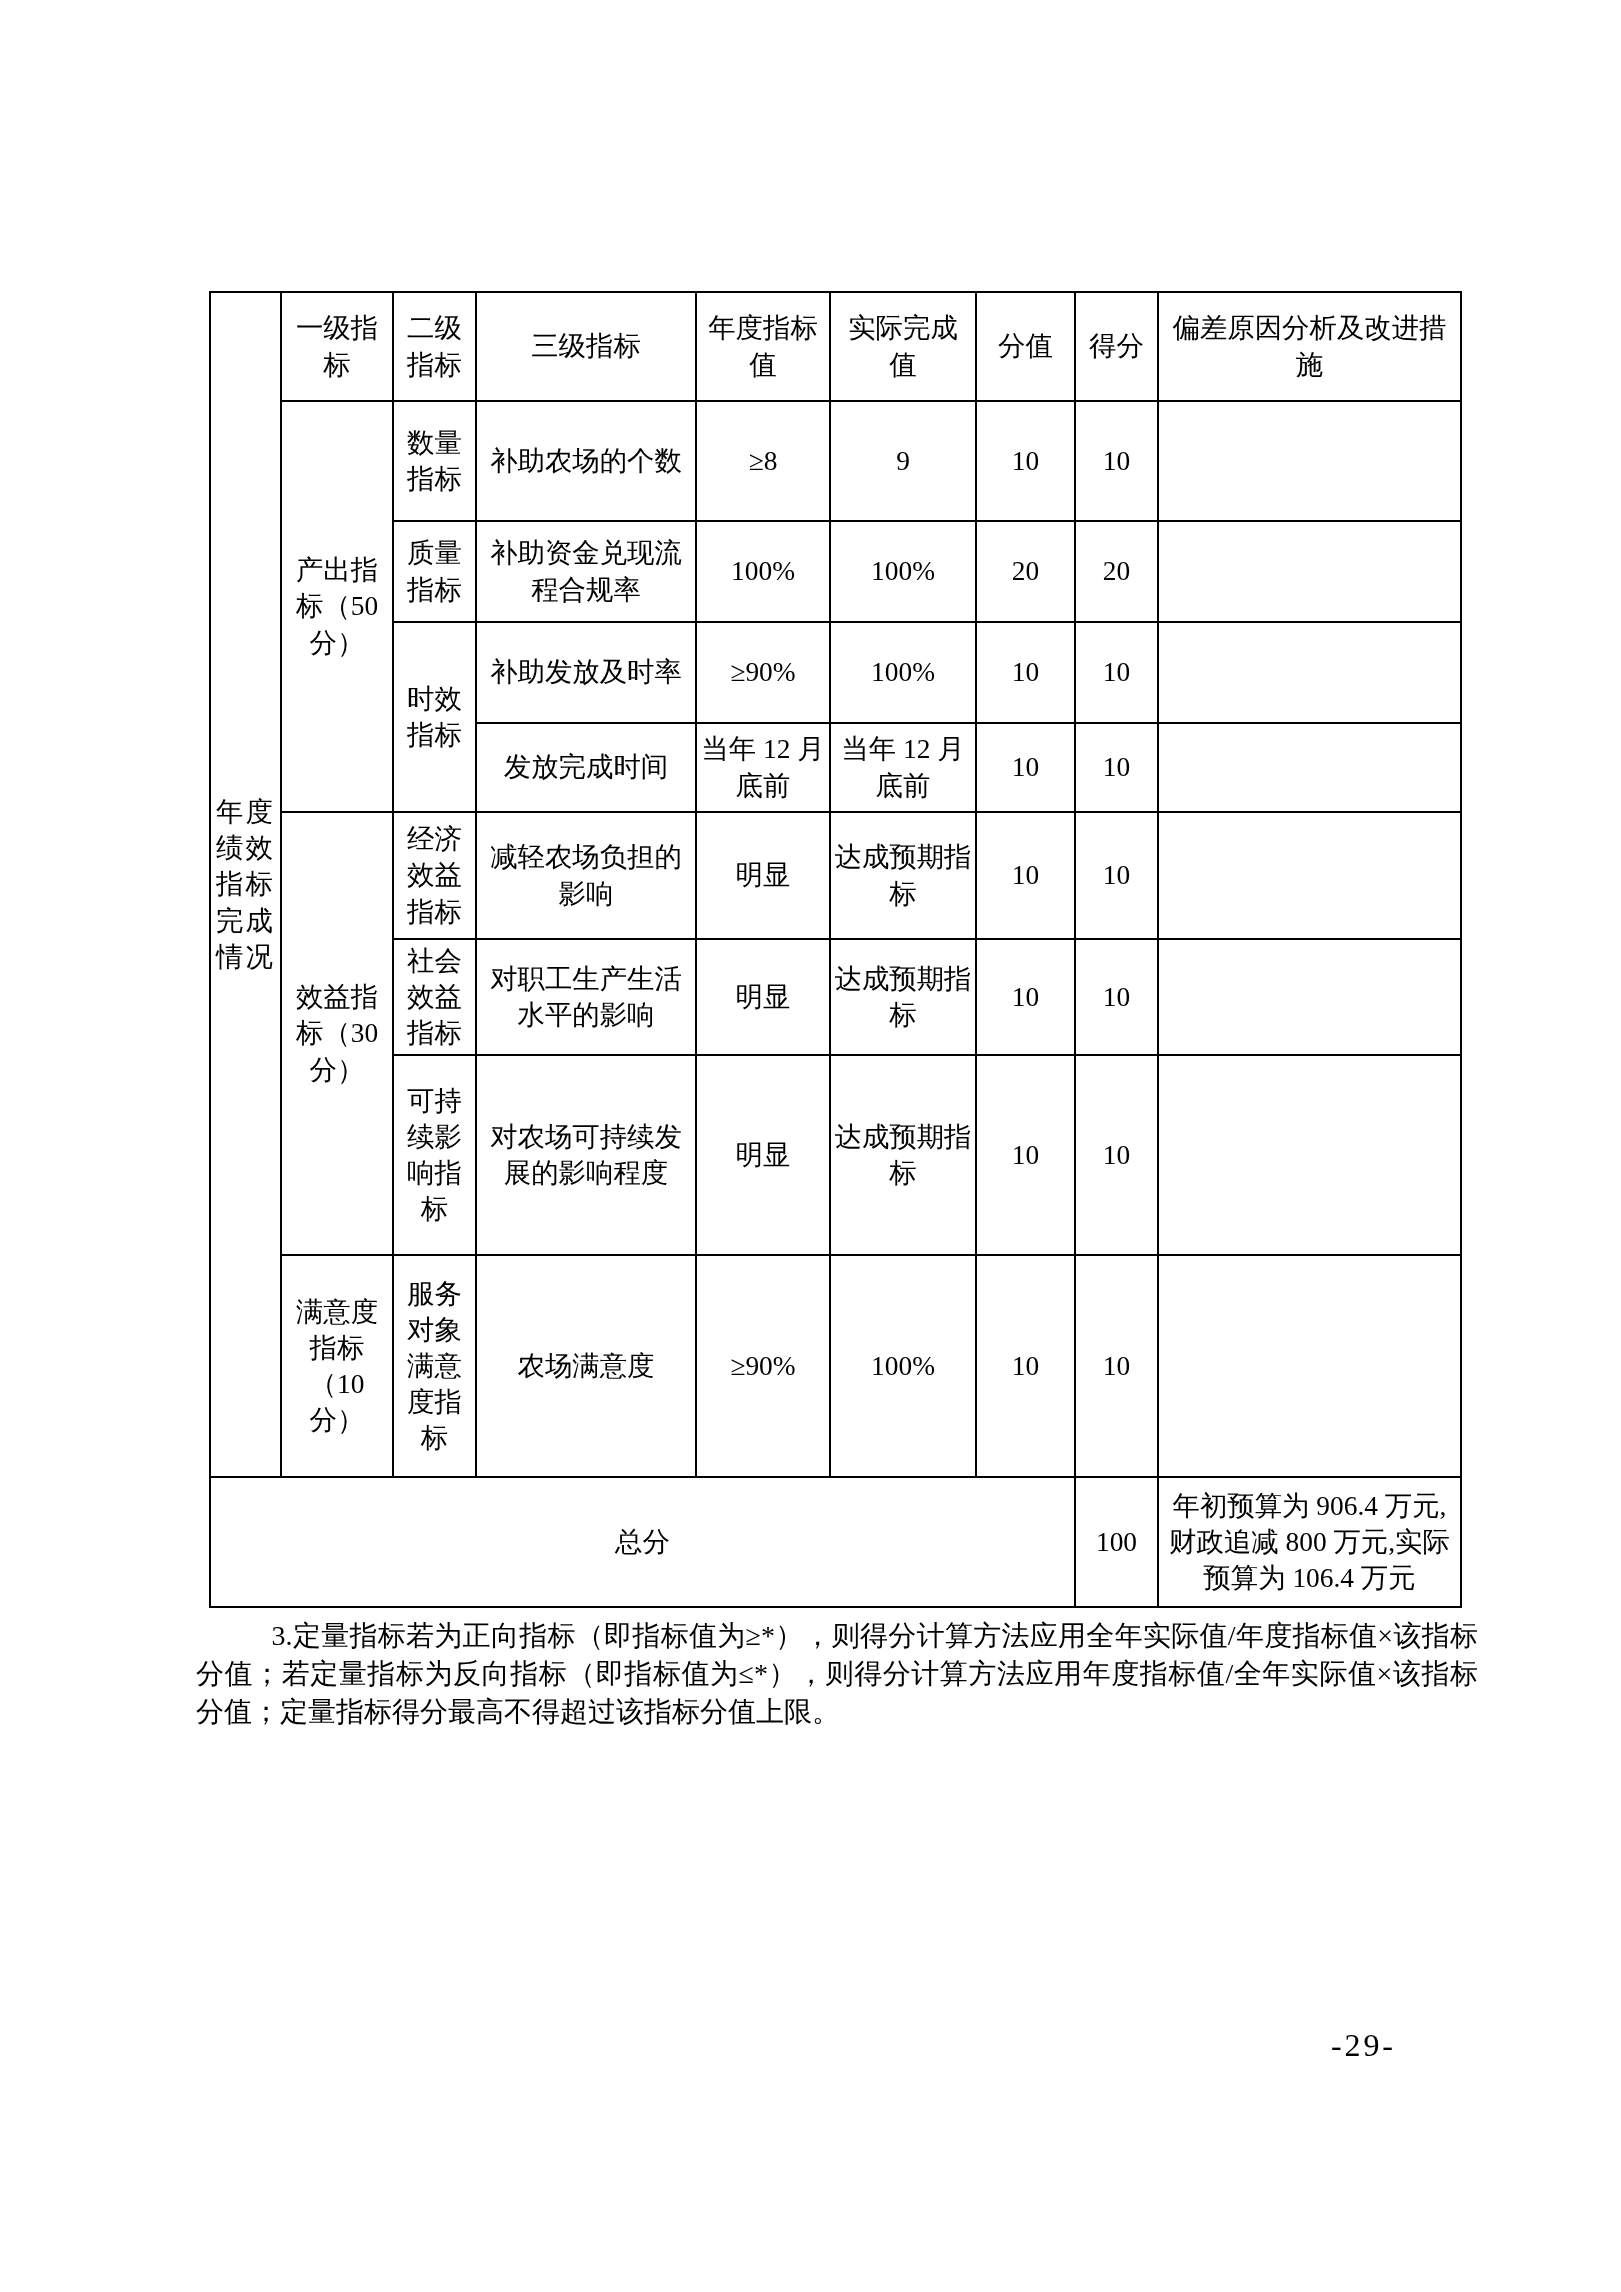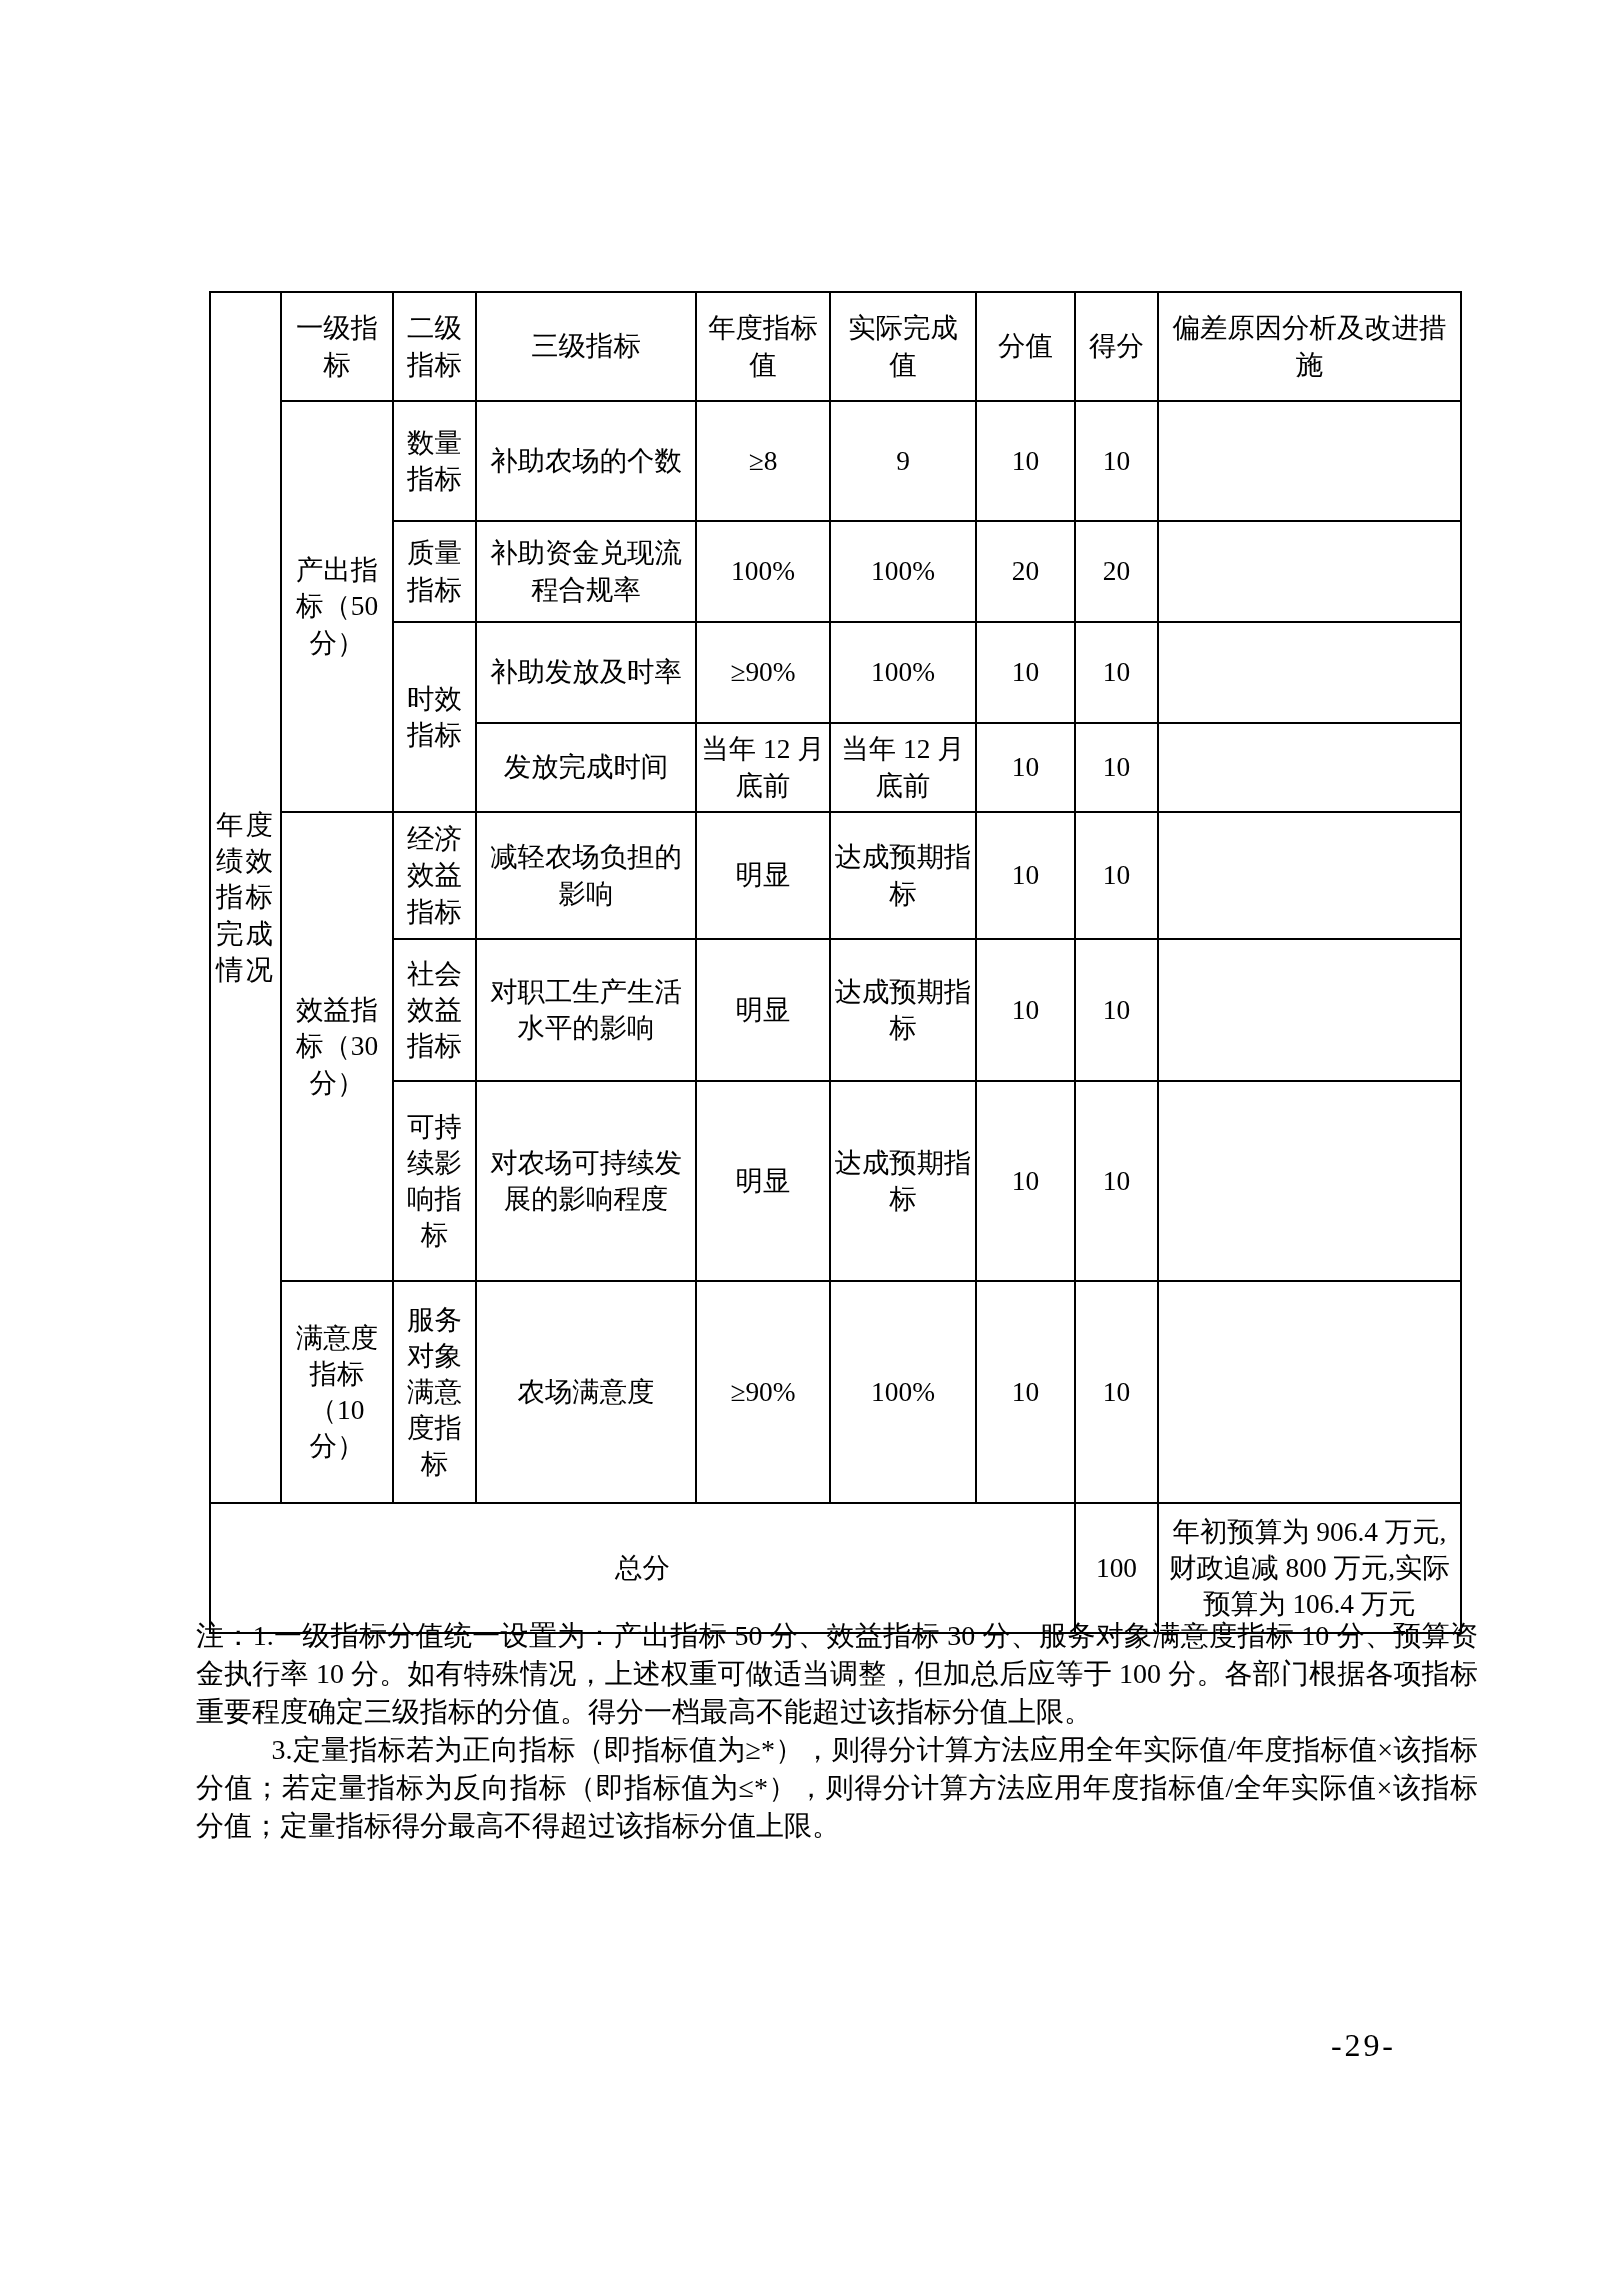--- a/index.html
+++ b/index.html
@@ -134,21 +134,21 @@
       <td rowspan="3">效益指标（30 分）</td>
       <td>经济效益指标</td>
       <td>减轻农场负担的影响</td>
       <td>明显</td>
       <td>达成预期指标</td>
       <td>10</td>
       <td>10</td>
       <td></td>
     </tr>
 
-    <tr style="height:142px">
+    <tr style="height:116px">
       <td>社会效益指标</td>
       <td>对职工生产生活水平的影响</td>
       <td>明显</td>
       <td>达成预期指标</td>
       <td>10</td>
       <td>10</td>
       <td></td>
     </tr>
 
     <tr style="height:200px">
@@ -174,20 +174,19 @@
 
     <tr style="height:130px">
       <td colspan="7" class="total-label">总分</td>
       <td>100</td>
       <td class="remark">年初预算为 906.4 万元,财政追减 800 万元,实际预算为 106.4 万元</td>
     </tr>
   </tbody>
     </table>
 
   <div class="notes">
-    <p>注：1.一级指标分值统一设置为：产出指标 50 分、效益指标 30 分、服务对象满意度指标 10 分、预算资金执行率 10 分。如有特殊情况，上述权重可做适当调整，但加总后应等于 100 分。各部门根据各项指标重要程度确定三级指标的分值。得分一档最高不能超过该指标分值上限。</p>
     <p class="indent">3.定量指标若为正向指标（即指标值为≥*），则得分计算方法应用全年实际值/年度指标值×该指标分值；若定量指标为反向指标（即指标值为≤*），则得分计算方法应用年度指标值/全年实际值×该指标分值；定量指标得分最高不得超过该指标分值上限。</p>
   </div>
 
   <div class="page-number">-29-</div>
 
 </div>
 
 
 </body></html>

